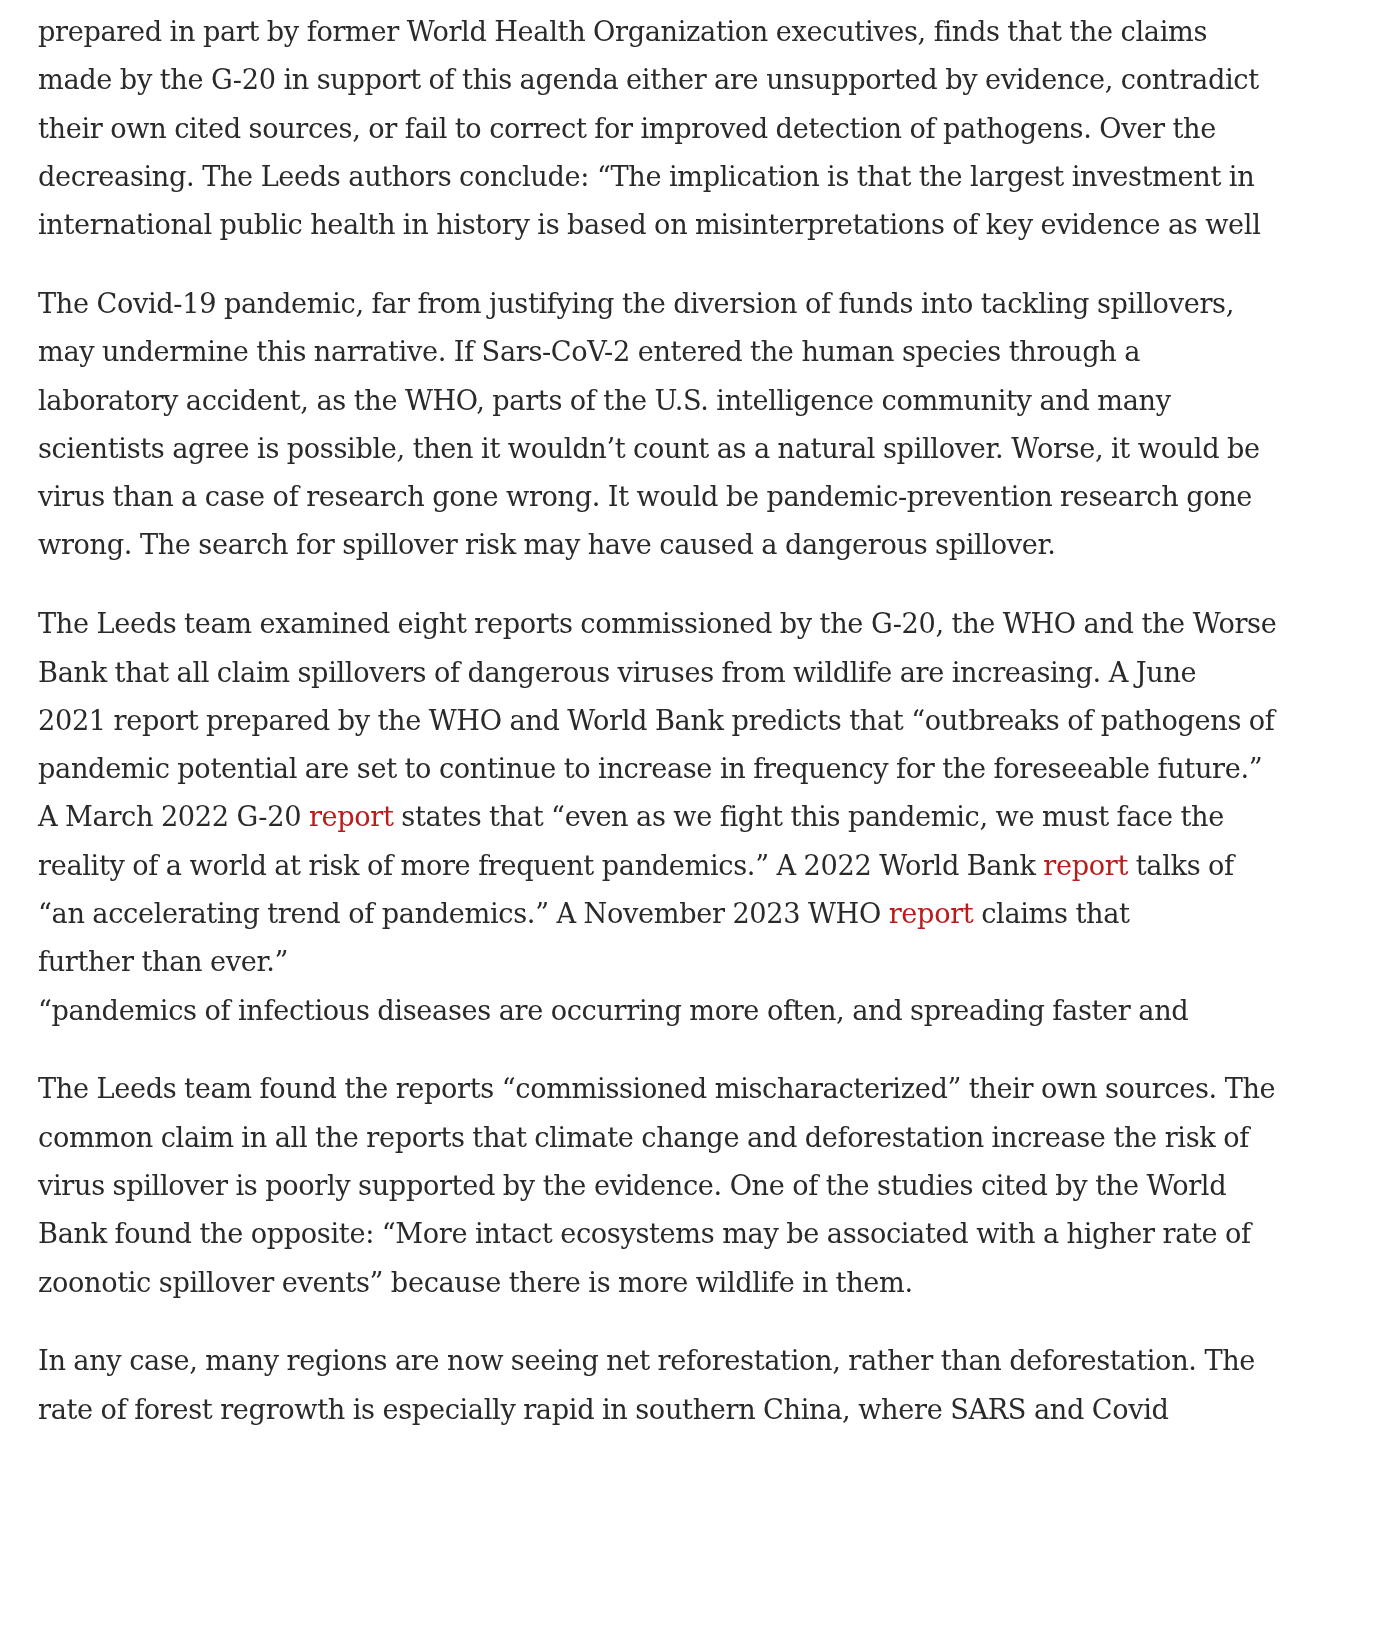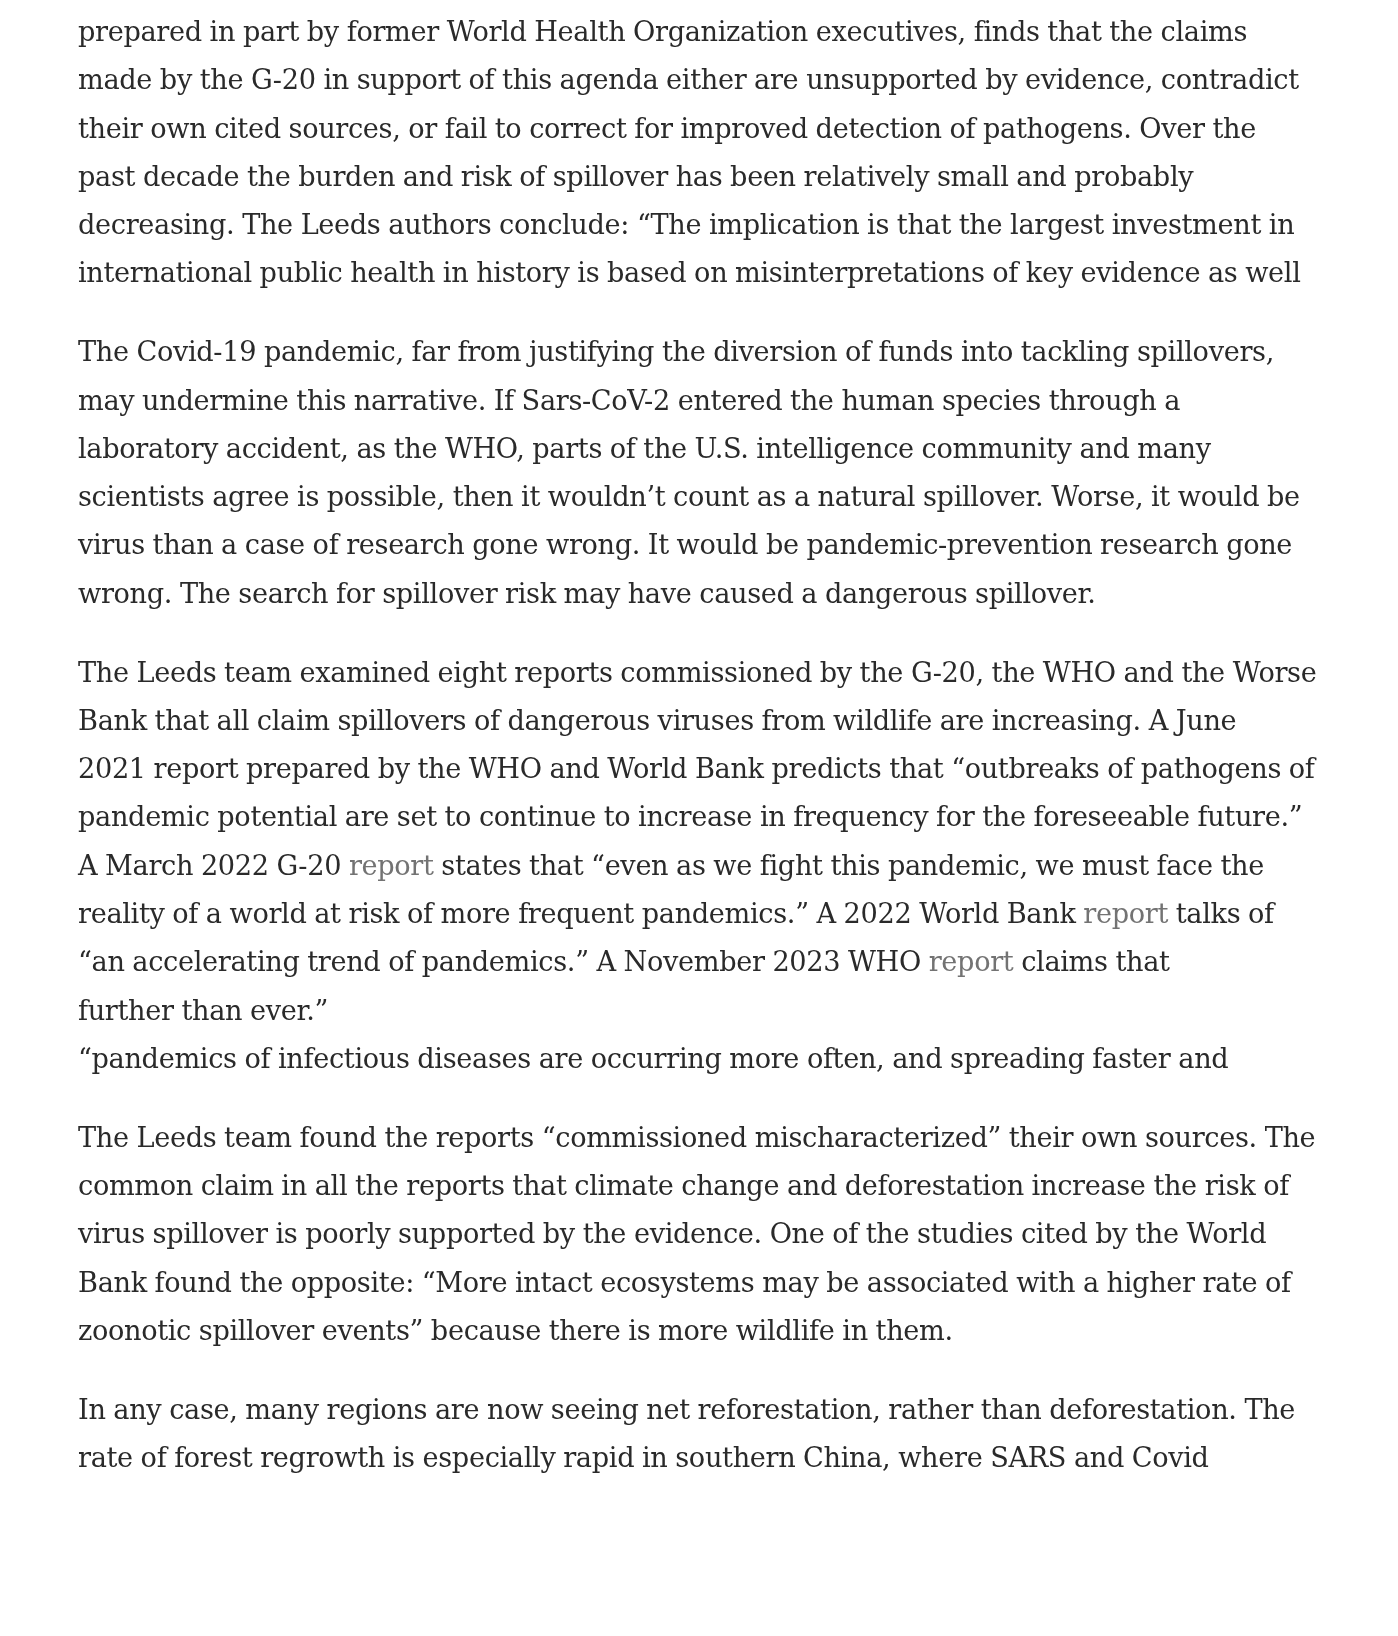--- a/index.html
+++ b/index.html
@@ -23,37 +23,35 @@
     .para {
       font-size: 27.2px;
       line-height: 48.3px;
       margin: 0 0 30.5px 0;
       letter-spacing: -0.35px;
       word-spacing: -0.5px;
       white-space: nowrap;
     }
     .line {
       display: block;
-      margin-left: 40px;
     }
     .link {
-      color: #737373;
+      color: #b91c1c;
       text-decoration: none;
       cursor: pointer;
     }
   </style>
 </head>
 <body>
 
 <div class="article" id="article">
     <p class="para">
       <span class="line"><span>prepared in part by former World Health Organization executives, finds that the claims</span></span>
       <span class="line"><span>made by the G-20 in support of this agenda either are unsupported by evidence, contradict</span></span>
       <span class="line"><span>their own cited sources, or fail to correct for improved detection of pathogens. Over the</span></span>
-      <span class="line"><span>past decade the burden and risk of spillover has been relatively small and probably</span></span>
       <span class="line"><span>decreasing. The Leeds authors conclude: “The implication is that the largest investment in</span></span>
       <span class="line"><span>international public health in history is based on misinterpretations of key evidence as well</span></span>
     </p>
     <p class="para">
       <span class="line"><span>The Covid-19 pandemic, far from justifying the diversion of funds into tackling spillovers,</span></span>
       <span class="line"><span>may undermine this narrative. If Sars-CoV-2 entered the human species through a</span></span>
       <span class="line"><span>laboratory accident, as the WHO, parts of the U.S. intelligence community and many</span></span>
       <span class="line"><span>scientists agree is possible, then it wouldn’t count as a natural spillover. Worse, it would be</span></span>
       <span class="line"><span>virus than a case of research gone wrong. It would be pandemic-prevention research gone</span></span>
       <span class="line"><span>wrong. The search for spillover risk may have caused a dangerous spillover.</span></span>

